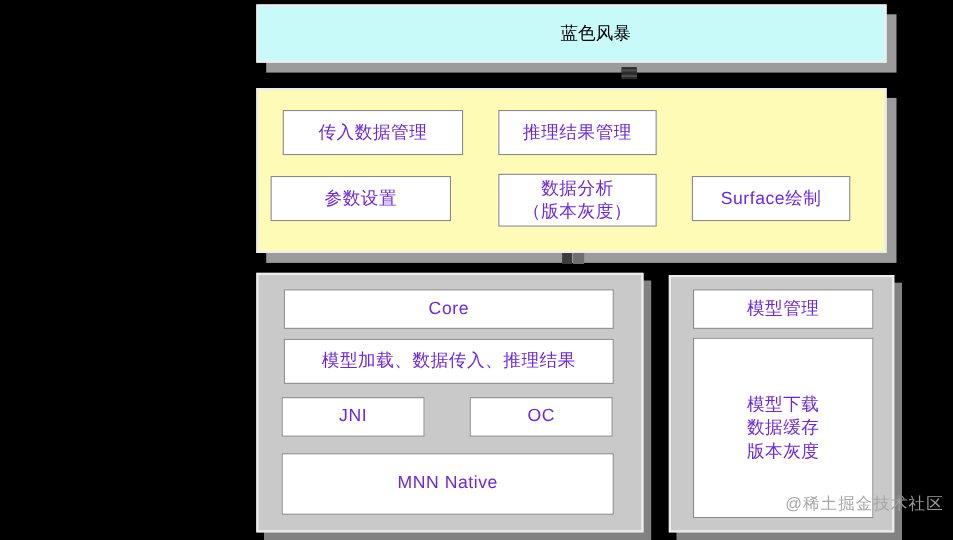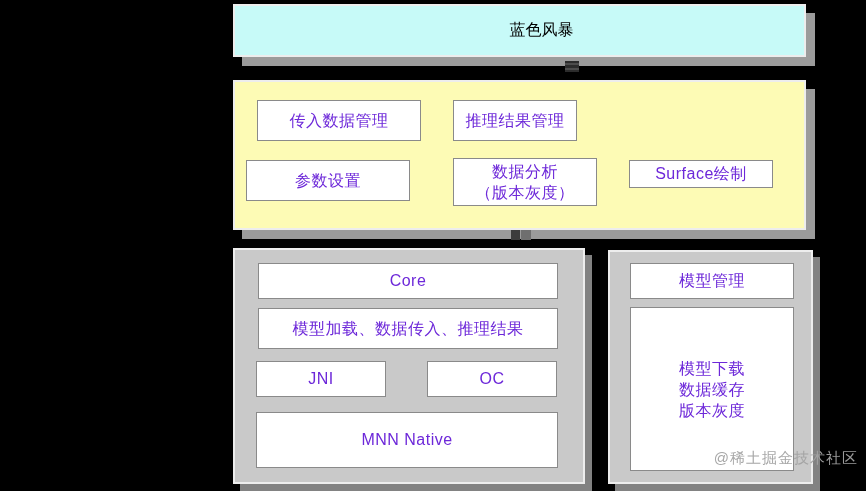--- a/index.html
+++ b/index.html
@@ -43,25 +43,25 @@
     text-align: center;
     color: #6d28d9;
     font-size: 16px;
     font-weight: 500;
     line-height: 20px;
     letter-spacing: 0.5px;
   }
 
   
   #cell-b1 { left: 257px; top: 100px; width: 164px; height: 41px; }
-  #cell-b2 { left: 453px; top: 100px; width: 124px; height: 41px; justify-content: center; }
+  #cell-b2 { left: 453px; top: 100px; width: 144px; height: 41px; justify-content: center; }
   #cell-b3 { left: 629px; top: 100px; width: 144px; height: 41px; }
   #cell-b4 { left: 246px; top: 160px; width: 164px; height: 41px; }
   #cell-b5 { left: 453px; top: 158px; width: 144px; height: 48px; line-height: 21px; }
-  #cell-b6 { left: 629px; top: 160px; width: 144px; height: 28px; }
+  #cell-b6 { left: 629px; top: 160px; width: 144px; height: 41px; }
 
   
   #cell-core { left: 258px; top: 263px; width: 300px; height: 36px; }
   #cell-load { left: 258px; top: 308px; width: 300px; height: 41px; }
   #cell-jni  { left: 256px; top: 361px; width: 130px; height: 36px; }
   #cell-oc   { left: 427px; top: 361px; width: 130px; height: 36px; }
   #cell-mnn  { left: 256px; top: 412px; width: 302px; height: 56px; }
 
   
   #cell-model-header { left: 630px; top: 263px; width: 164px; height: 36px; }

